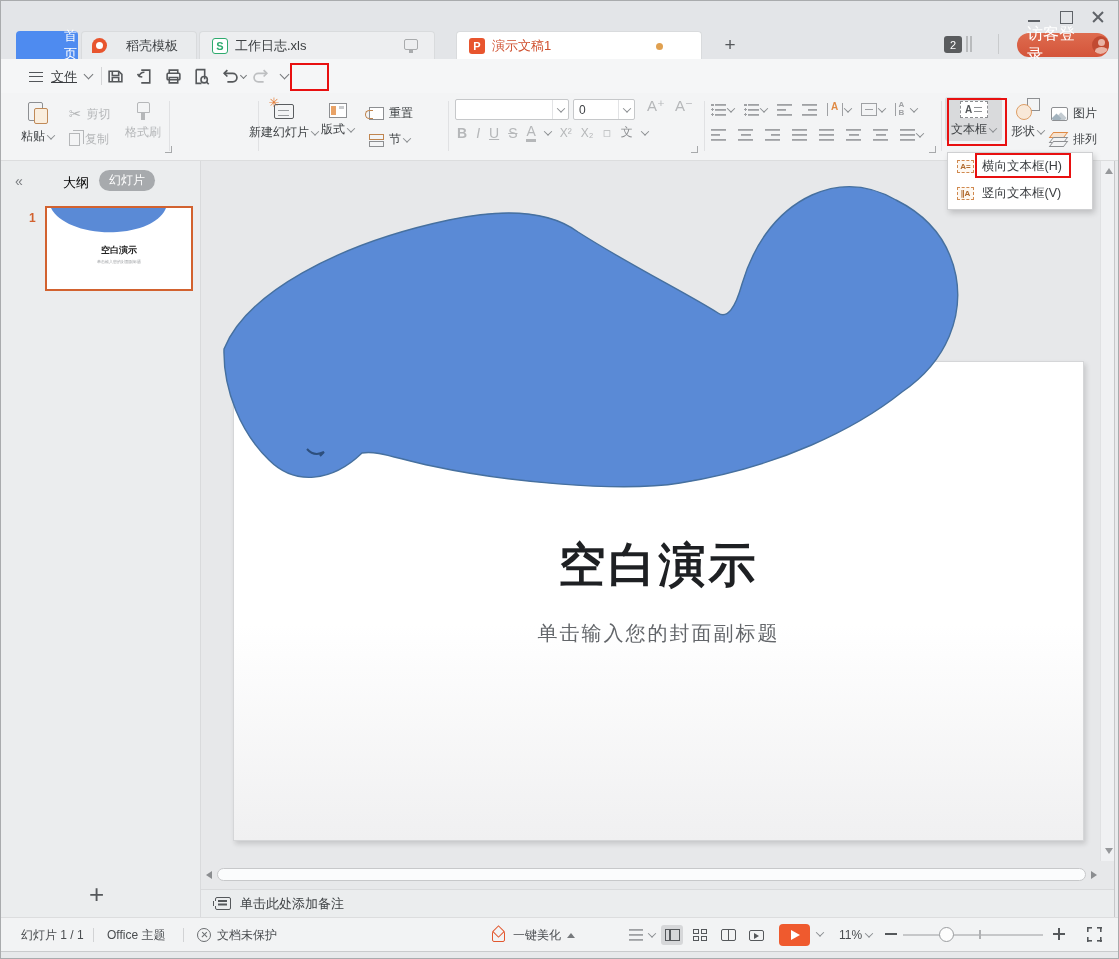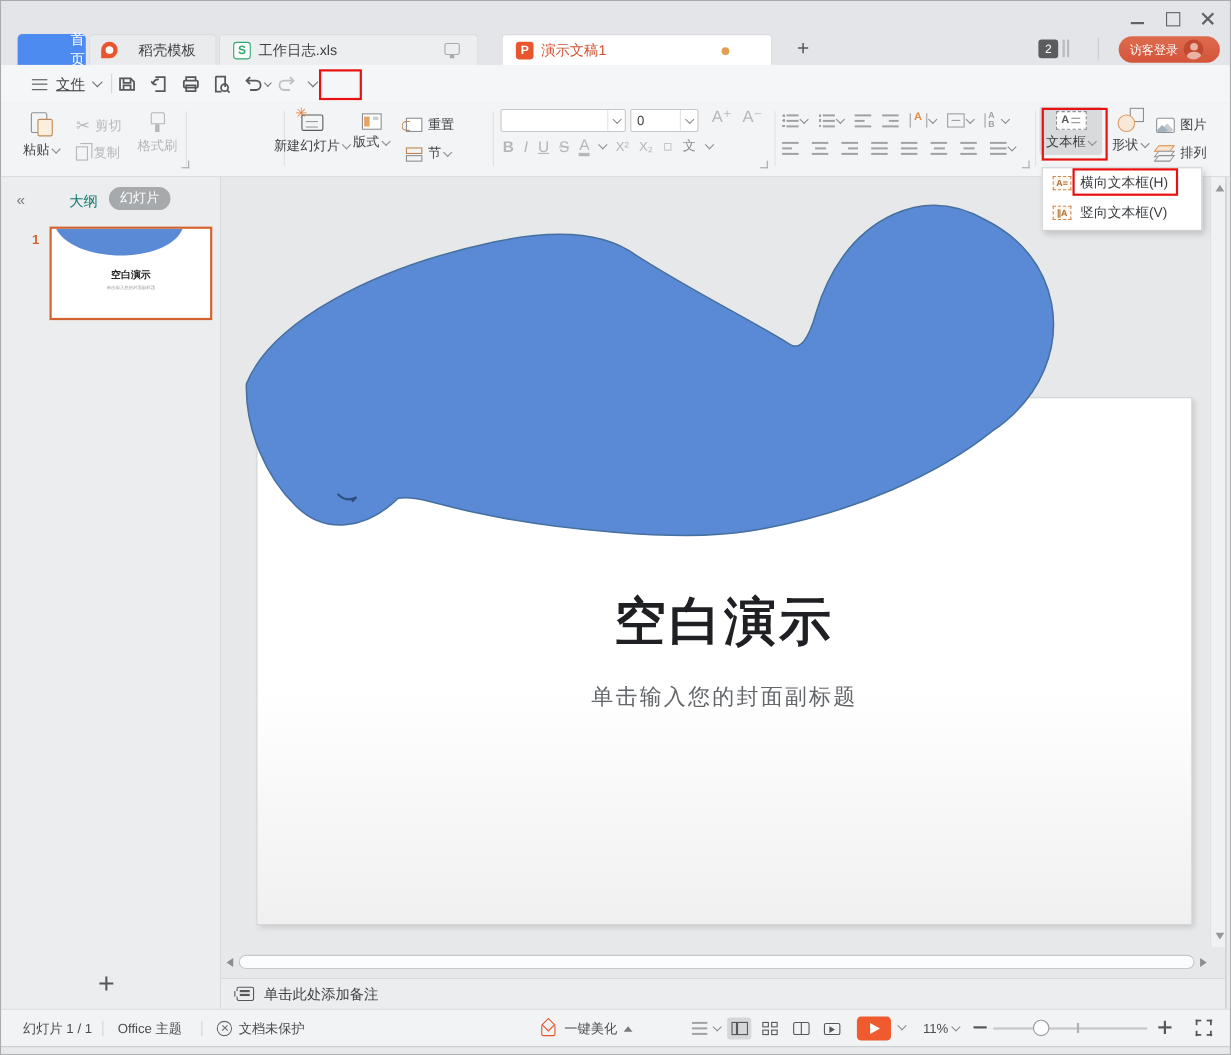--- a/index.html
+++ b/index.html
@@ -25,21 +25,21 @@
   .sq-icon { width:16px; height:16px; border-radius:3px; color:#fff; font-size:11px; font-weight:bold; display:flex; align-items:center; justify-content:center; }
   .sq-icon.s { background:#fff; color:#2eaa6e; border:1.4px solid #2eaa6e; }
   .sq-icon.p { background:#e8552e; }
   .dev-ic { position:absolute; right:16px; top:7px; width:14px; height:11px; border:1.4px solid #a9abad; border-radius:2px; }
   .dev-ic::after { content:""; position:absolute; left:4px; bottom:-4px; width:4px; height:3px; background:#a9abad; }
   .dot-mod { position:absolute; right:38px; top:11px; width:7px; height:7px; border-radius:50%; background:#e0a050; }
   .newtab { position:absolute; left:718px; top:33px; width:22px; height:22px; font-size:19px; color:#55585b; display:flex; align-items:center; justify-content:center; cursor:pointer; }
   .badge { position:absolute; left:943px; top:35px; min-width:18px; height:17px; background:#5a5c5e; color:#fff; font-size:11px; border-radius:3px; display:flex; align-items:center; justify-content:center; padding:0 3px; }
   .badge-bars { position:absolute; left:965px; top:35px; width:6px; height:16px; border-left:2px solid #b9bbbd; border-right:2px solid #b9bbbd; }
   .top-div { position:absolute; left:997px; top:33px; width:1px; height:20px; background:#c9cbcd; }
-  .login { position:absolute; left:1016px; top:32px; width:92px; height:24px; border-radius:12px; background:linear-gradient(180deg,#de6c4f,#d4543a); color:#fff; font-size:11px; display:flex; align-items:center; padding-left:10px; gap:5px; cursor:pointer; }
+  .login { position:absolute; left:1016px; top:32px; width:92px; height:24px; border-radius:12px; background:linear-gradient(180deg,#de6c4f,#d4543a); color:#fff; font-size:16px; display:flex; align-items:center; padding-left:10px; gap:5px; cursor:pointer; }
   .avatar { width:18px; height:18px; border-radius:50%; background:#c14a31; position:relative; overflow:hidden; }
   .avatar::before { content:""; position:absolute; left:5.5px; top:3px; width:7px; height:7px; border-radius:50%; background:#e9b3a4; }
   .avatar::after { content:""; position:absolute; left:2.5px; top:11px; width:13px; height:8px; border-radius:50% 50% 0 0; background:#e9b3a4; }
 
   
   .menubar { position:absolute; left:0; top:58px; width:100%; height:34px; background:#f5f6f7; display:flex; align-items:center; }
   .hamb { position:absolute; left:28px; top:13px; width:14px; height:10px; border-top:1.6px solid #53565a; border-bottom:1.6px solid #53565a; }
   .hamb::after { content:""; position:absolute; left:0; top:2.8px; width:14px; height:1.6px; background:#53565a; }
   .file-lbl { position:absolute; left:50px; top:9px; font-size:13px; color:#3c3f42;text-decoration:underline; }
   .chev { width:7px; height:7px; border-right:1.5px solid #76797c; border-bottom:1.5px solid #76797c; transform:rotate(45deg); display:inline-block; }
@@ -141,21 +141,21 @@
   .dd-item { height:27px; display:flex; align-items:center; gap:8px; padding-left:9px; font-size:12.5px; color:#3a3d40; cursor:pointer; }
   .dd-ic { width:17px; height:13px; border:1.4px dashed #d0894f; display:flex; align-items:center; justify-content:center; background:#fdf8f2; font-size:8px; color:#b06a2e; font-weight:bold; }
   .dd-ic.v { flex-direction:column; }
 
   
   .anno { position:absolute; border:2.5px solid #e81010; z-index:60; pointer-events:none; }
 
   
   .sidebar { position:absolute; left:0; top:160px; width:200px; height:756px; background:#ebedee; border-right:1px solid #d9dadc; }
   .sb-collapse { position:absolute; left:14px; top:12px; font-size:14px; color:#7a7d80; cursor:pointer; }
-  .sb-outline { position:absolute; left:62px; top:13px; font-size:13px; color:#0f766e; cursor:pointer; }
+  .sb-outline { position:absolute; left:62px; top:13px; font-size:13px; color:#000000; cursor:pointer; }
   .sb-pill { position:absolute; left:98px; top:9px; width:56px; height:21px; border-radius:11px; background:#a7aaad; color:#fff; font-size:12px; display:flex; align-items:center; justify-content:center; cursor:pointer; }
   .thumb-no { position:absolute; left:28px; top:50px; font-size:12px; font-weight:bold; color:#d2622f; }
   .thumb { position:absolute; left:44px; top:45px; width:148px; height:85px; background:#fff; border:2px solid #d2622f; overflow:hidden; cursor:pointer; }
   .thumb svg { position:absolute; left:0; top:0; }
   .thumb-title { position:absolute; left:0; top:36px; width:100%; text-align:center; font-size:9px; font-weight:bold; color:#222; }
   .thumb-sub { position:absolute; left:0; top:50px; width:100%; text-align:center; font-size:5px; color:#9a9da0; transform:scale(.8); }
   .sb-add { position:absolute; left:88px; top:718px; font-size:26px; color:#55585b; cursor:pointer; }
 
   
   .canvas { position:absolute; left:200px; top:160px; width:913px; height:756px; background:#e7e8ea; overflow:hidden; }

